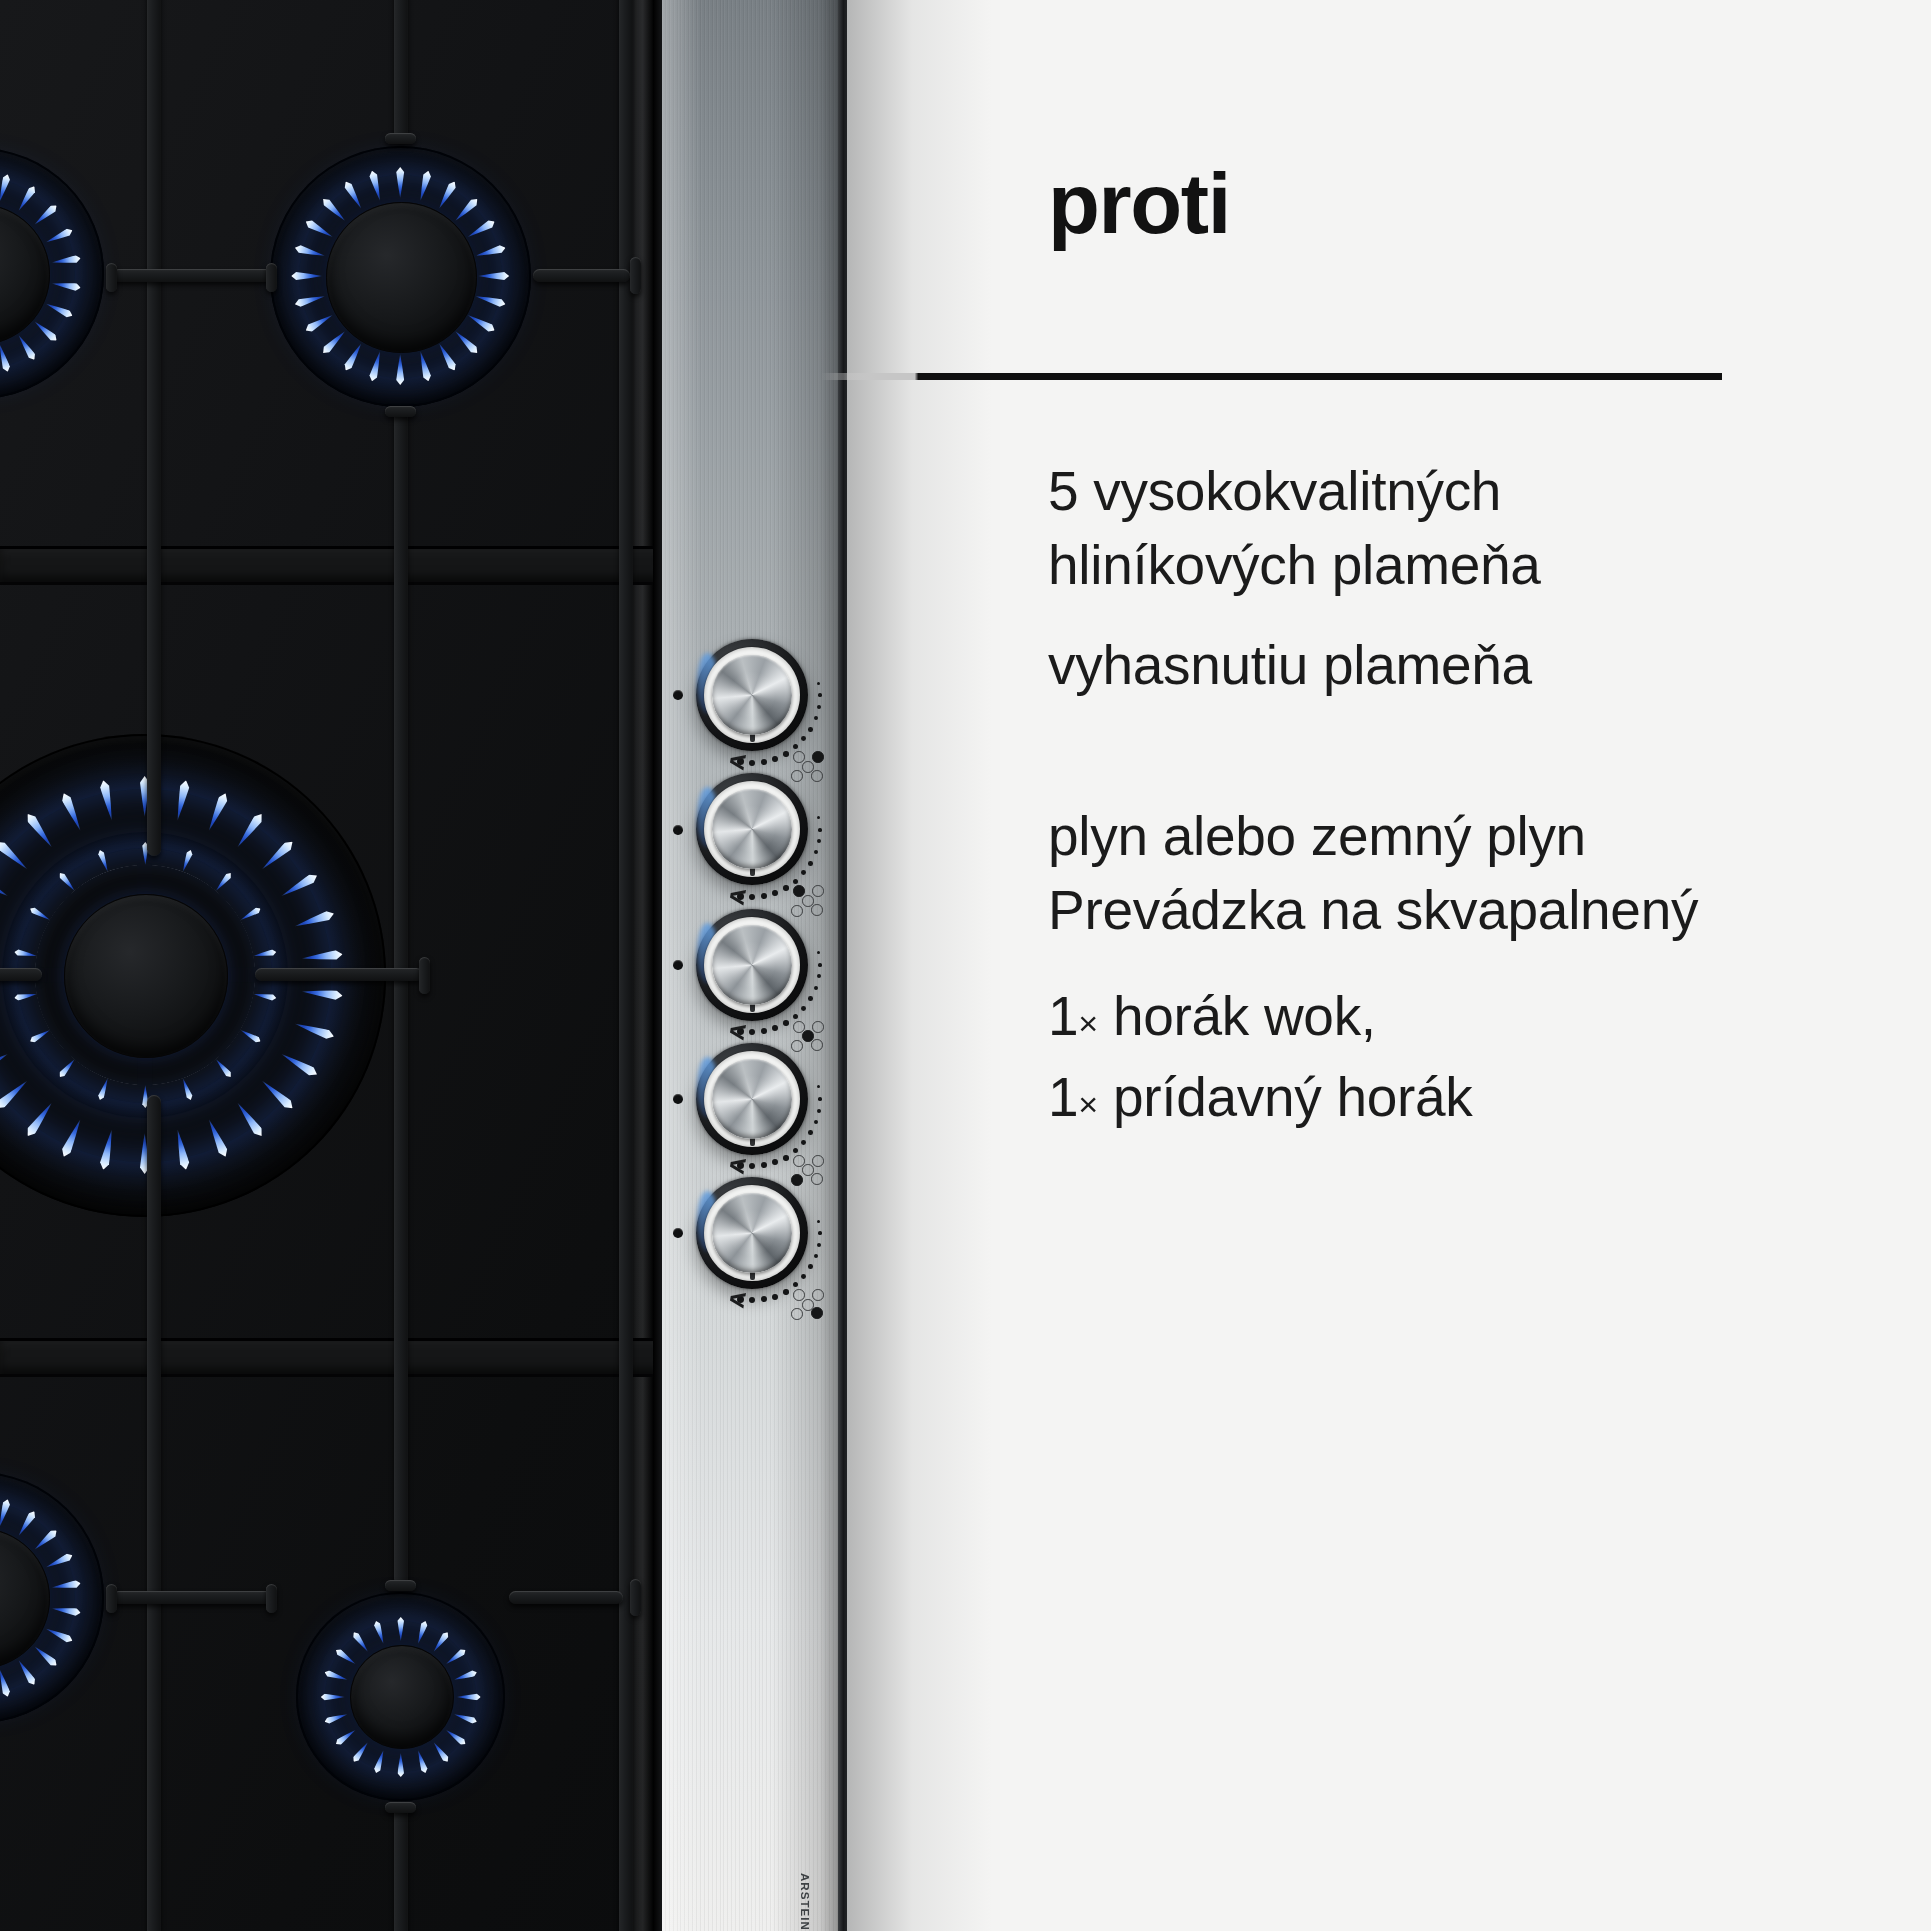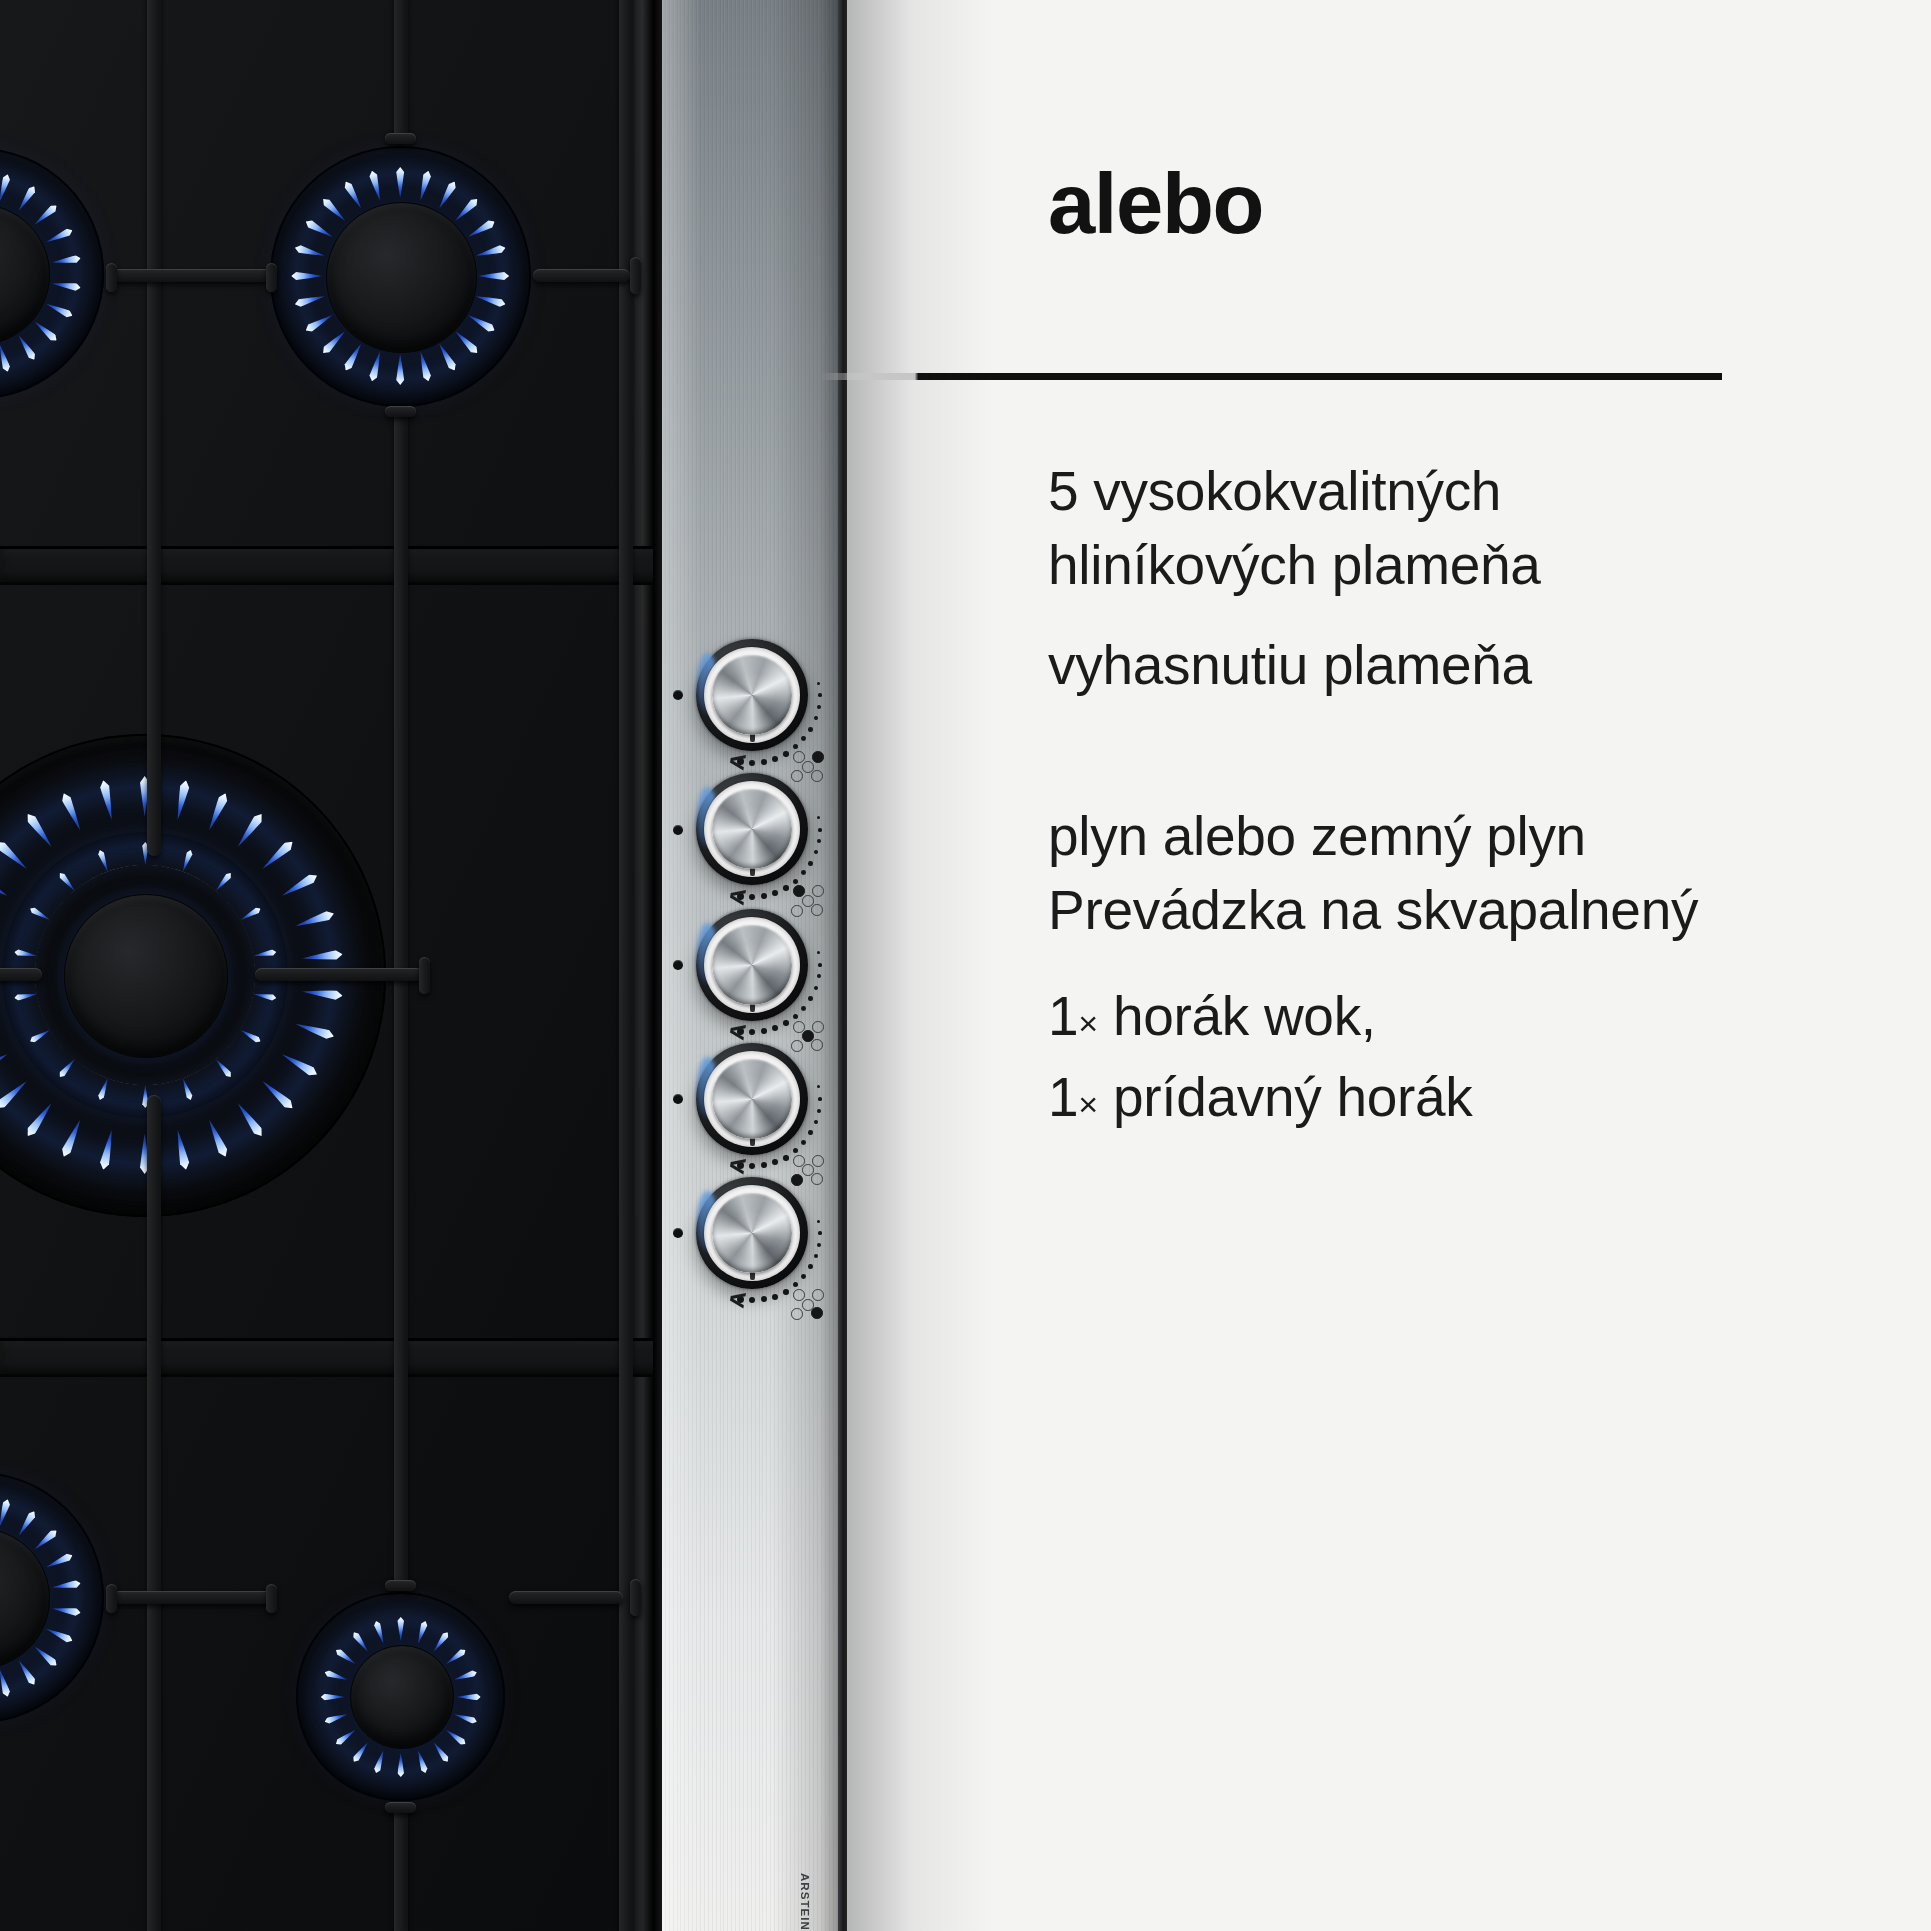--- a/index.html
+++ b/index.html
@@ -379,21 +379,21 @@
       <div class="scale-arrow" style="left: 729px; top: 1283px; font-size: 29px;">&lt;</div>
       <div class="bicon-dot" style="left: 793px; top: 1289px;"></div>
       <div class="bicon-dot" style="left: 812px; top: 1289px;"></div>
       <div class="bicon-dot" style="left: 802px; top: 1299px;"></div>
       <div class="bicon-dot" style="left: 791px; top: 1308px;"></div>
       <div class="bicon-dot fill" style="left: 811px; top: 1307px;"></div>
     </div>
   <div id="brand" style="left:812px;top:1873px;">ARSTEIN</div>
 
   <div id="heading">
-    <div>alebo</div>
+    <div>proti</div>
   </div>
   <div id="divider"></div>
   <div id="features">
       <div class="para" style="top: 454px;">
         <div>5 vysokokvalitných</div>
         <div>hliníkových plameňa</div>
       </div>
       <div class="para" style="top: 628px;">
         <div>vyhasnutiu plameňa</div>
       </div>

